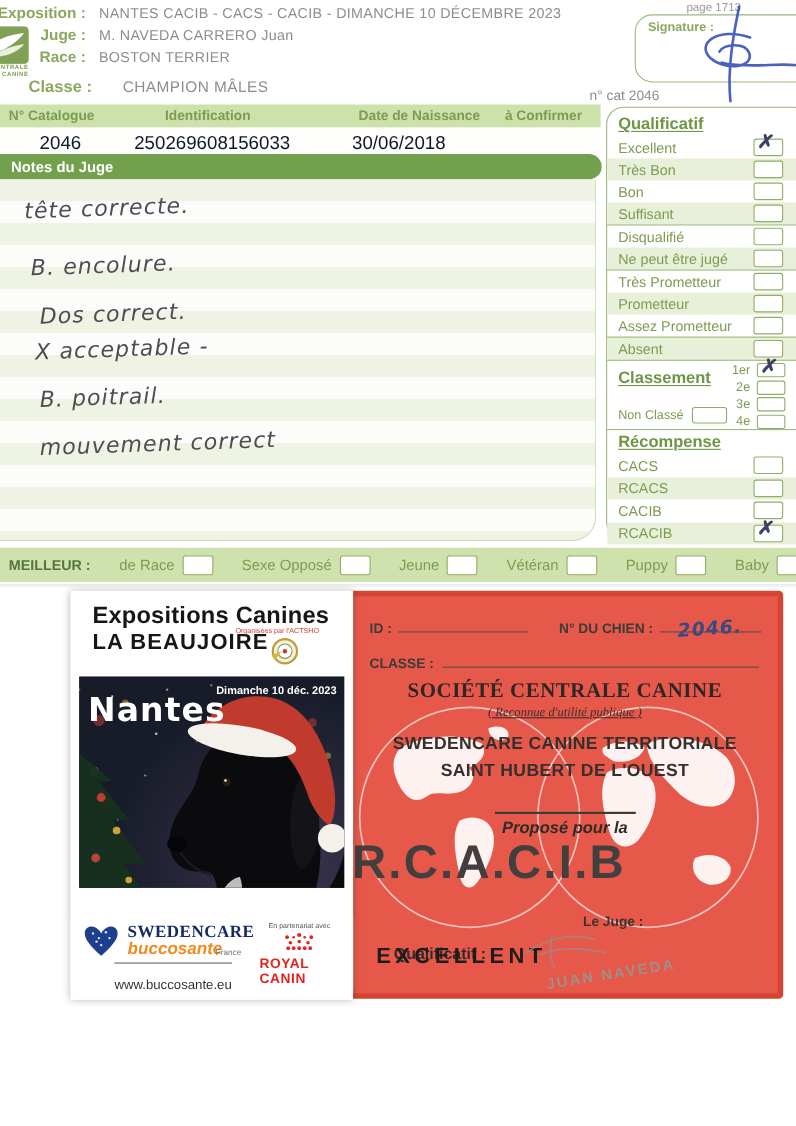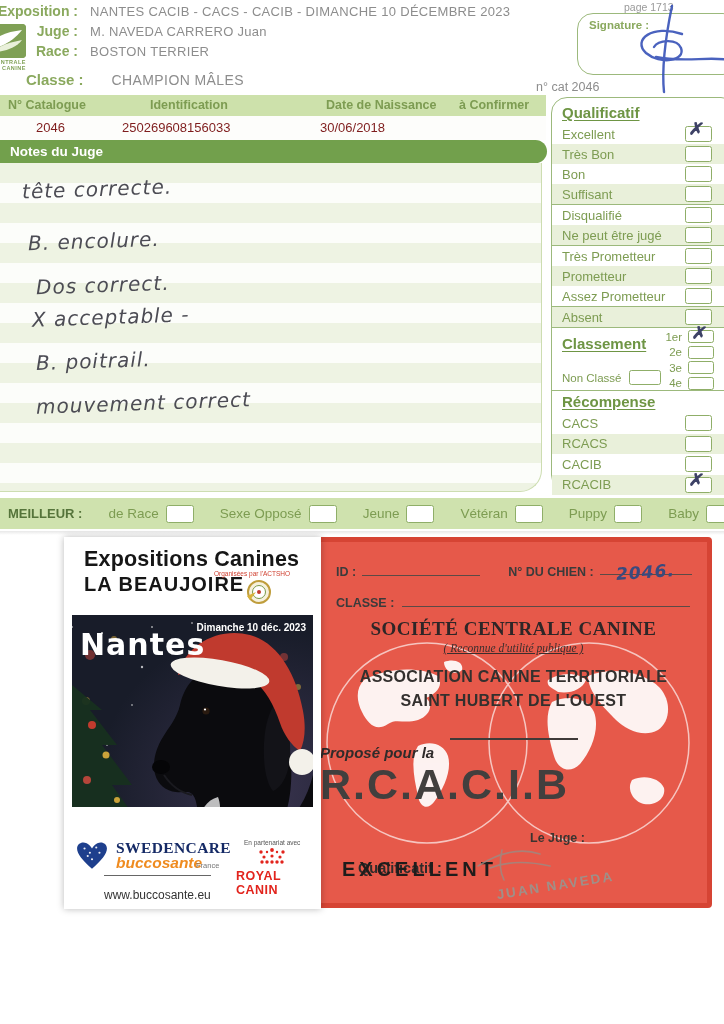--- a/index.html
+++ b/index.html
@@ -22,21 +22,21 @@
   .classe-row{position:absolute;left:26px;top:71px;display:flex;align-items:baseline;}
   .classe-l{color:#8aa95e;font-weight:bold;font-size:15px;}
   .classe-v{margin-left:28px;color:#8d8d8d;font-size:14px;letter-spacing:.4px;}
   .cat-ref{position:absolute;left:536px;top:80px;color:#8d8d8d;font-size:12.5px;}
 
   
   .tbl-head{position:absolute;left:0;top:95px;width:546px;height:21px;background:#cde1ab;}
   .tbl-head span{position:absolute;top:3px;color:#7d9c52;font-weight:bold;font-size:12.5px;}
   .th0{left:8px}.th1{left:150px}.th2{left:326px}.th3{left:459px}
   .tbl-row{position:absolute;left:0;top:116px;width:546px;height:24px;background:#fdfdfb;}
-  .tbl-row span{position:absolute;top:4px;color:#7f1d1d;font-size:13px;}
+  .tbl-row span{position:absolute;top:4px;color:#0f172a;font-size:17px;}
   .td0{left:36px}.td1{left:122px}.td2{left:320px}
 
   
   .notes-band{position:absolute;left:0;top:140px;width:547px;height:23px;background:#72a04c;
               border-radius:0 12px 12px 0;color:#fff;font-weight:bold;font-size:13.5px;
               line-height:23px;padding-left:10px;box-sizing:border-box;}
   .notes-area{position:absolute;left:0;top:163px;width:541px;height:328px;
               background:repeating-linear-gradient(180deg,#eef3e3 0 20px,#fcfdfa 20px 40px);
               border-bottom-right-radius:22px;border-right:1px solid #cdddb1;border-bottom:1px solid #cdddb1;}
   .hand{position:absolute;font-family:"DejaVu Sans",sans-serif;font-style:italic;color:#4c4c54;
@@ -91,21 +91,21 @@
   .ink{font-family:"DejaVu Sans",sans-serif;font-style:italic;color:#3a4a7e;font-size:17px;
        transform:rotate(-4deg);display:inline-block;position:relative;top:2px;letter-spacing:1px;}
   .classerow{position:absolute;left:16px;top:50px;display:flex;align-items:baseline;color:#3b3b3b;font-size:12.5px;font-weight:bold;}
   .scc{position:absolute;left:0;top:76px;width:100%;text-align:center;font-family:"Liberation Serif",serif;
        font-weight:bold;font-size:19px;color:#2e2627;letter-spacing:.5px;}
   .sccsub{position:absolute;left:0;top:100px;width:100%;text-align:center;font-family:"Liberation Serif",serif;
           font-style:italic;font-size:11.5px;color:#3a2e2e;text-decoration:underline;}
   .assoc{position:absolute;left:0;width:100%;text-align:center;font-weight:bold;font-size:16px;color:#33302e;letter-spacing:.3px;}
   .a1{top:126px}.a2{top:150px}
   .midline{position:absolute;left:50%;top:196px;width:128px;margin-left:-64px;border-top:2px solid #3f3a38;}
-  .propose{position:absolute;left:0;top:202px;width:100%;font-weight:bold;font-style:italic;
+  .propose{position:absolute;left:0;top:202px;width:100%;text-align:center;font-weight:bold;font-style:italic;
            font-size:15px;color:#2f2b2a;}
   .award{position:absolute;left:0;top:218px;width:100%;font-weight:bold;font-size:43px;
          color:#423f3e;letter-spacing:2px;}
   .quallab{position:absolute;left:38px;top:288px;font-weight:bold;font-size:14.5px;color:#2f2b2a;margin-top:30px;}
   .judgelab{position:absolute;left:210px;top:289px;font-size:12.5px;font-weight:bold;color:#3b3430;}
   .qualval{position:absolute;left:22px;top:316px;font-weight:bold;font-size:20px;letter-spacing:4px;color:#1f1c1b;}
   .graysig{position:absolute;left:150px;top:296px;}
   .stamp{position:absolute;left:176px;top:336px;color:#a08f88;font-size:13.5px;letter-spacing:2px;
          transform:rotate(-9deg);font-weight:bold;}
 
@@ -399,21 +399,21 @@
       <span style="margin-left:28px;">N° DU CHIEN :</span>
       <span class="uline" style="width:92px;margin-left:6px;text-align:center;"><span class="ink">2046.</span></span>
     </div>
     <div class="classerow">
       <span>CLASSE :</span>
       <span class="uline" style="width:288px;margin-left:8px;"></span>
     </div>
 
     <div class="scc">SOCIÉTÉ CENTRALE CANINE</div>
     <div class="sccsub">( Reconnue d'utilité publique )</div>
-    <div class="assoc a1">ASSOCIATION CANINE TERRITORIALE</div>
+    <div class="assoc a1">SWEDENCARE CANINE TERRITORIALE</div>
     <div class="assoc a2">SAINT HUBERT DE L'OUEST</div>
     <div class="midline"></div>
     <div class="propose">Proposé pour la</div>
     <div class="award">R.C.A.C.I.B</div>
 
     <div class="quallab">Qualificatif :</div>
     <div class="judgelab">Le Juge :</div>
     <div class="qualval">EXCELLENT</div>
     <svg class="graysig" width="120" height="45" viewBox="0 0 120 45">
       <g fill="none" stroke="#9b8b84" stroke-width="1.6" stroke-linecap="round" opacity="0.8">

